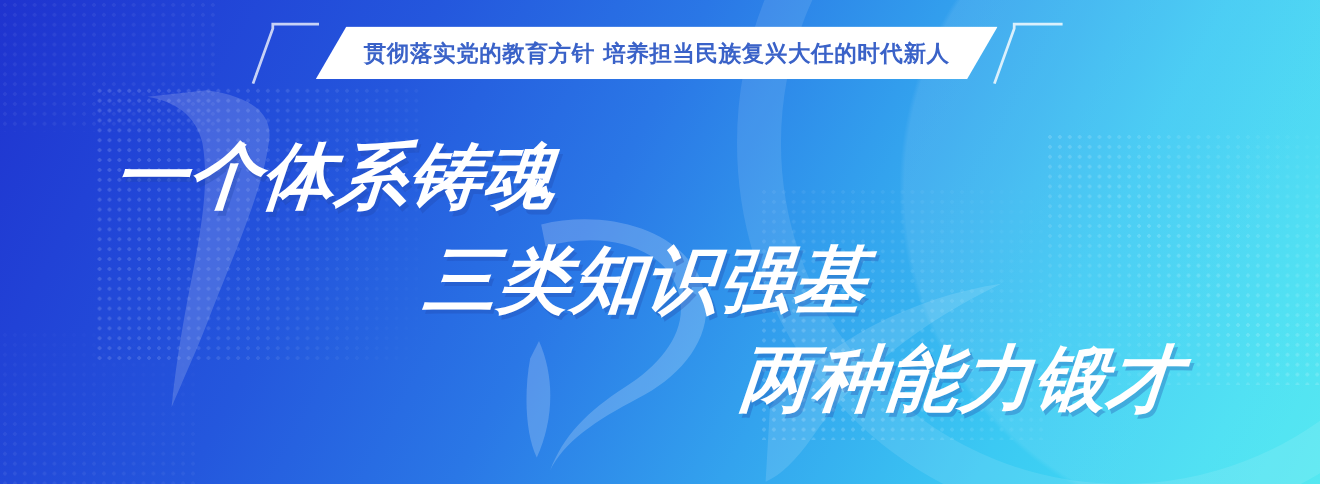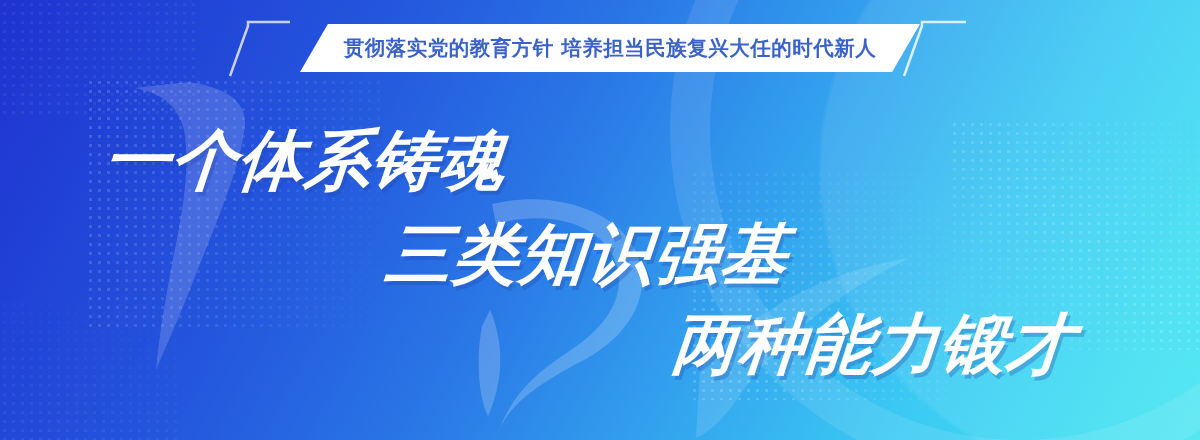--- a/index.html
+++ b/index.html
@@ -110,21 +110,21 @@
     opacity: 0.18;
   }
 
   
   .ribbon { position: absolute; opacity: 0.16; }
   .ribbon svg { display: block; }
 
   
   .headline-strip {
     position: absolute;
-    left: 300px;
+    left: 287px;
     top: 24px;
     width: 620px;
     height: 48px;
     background: #ffffff;
     clip-path: polygon(4.5% 0%, 100% 0%, 95.5% 100%, 0% 100%);
     display: flex;
     align-items: center;
     justify-content: center;
   }
   .headline-strip-text {

